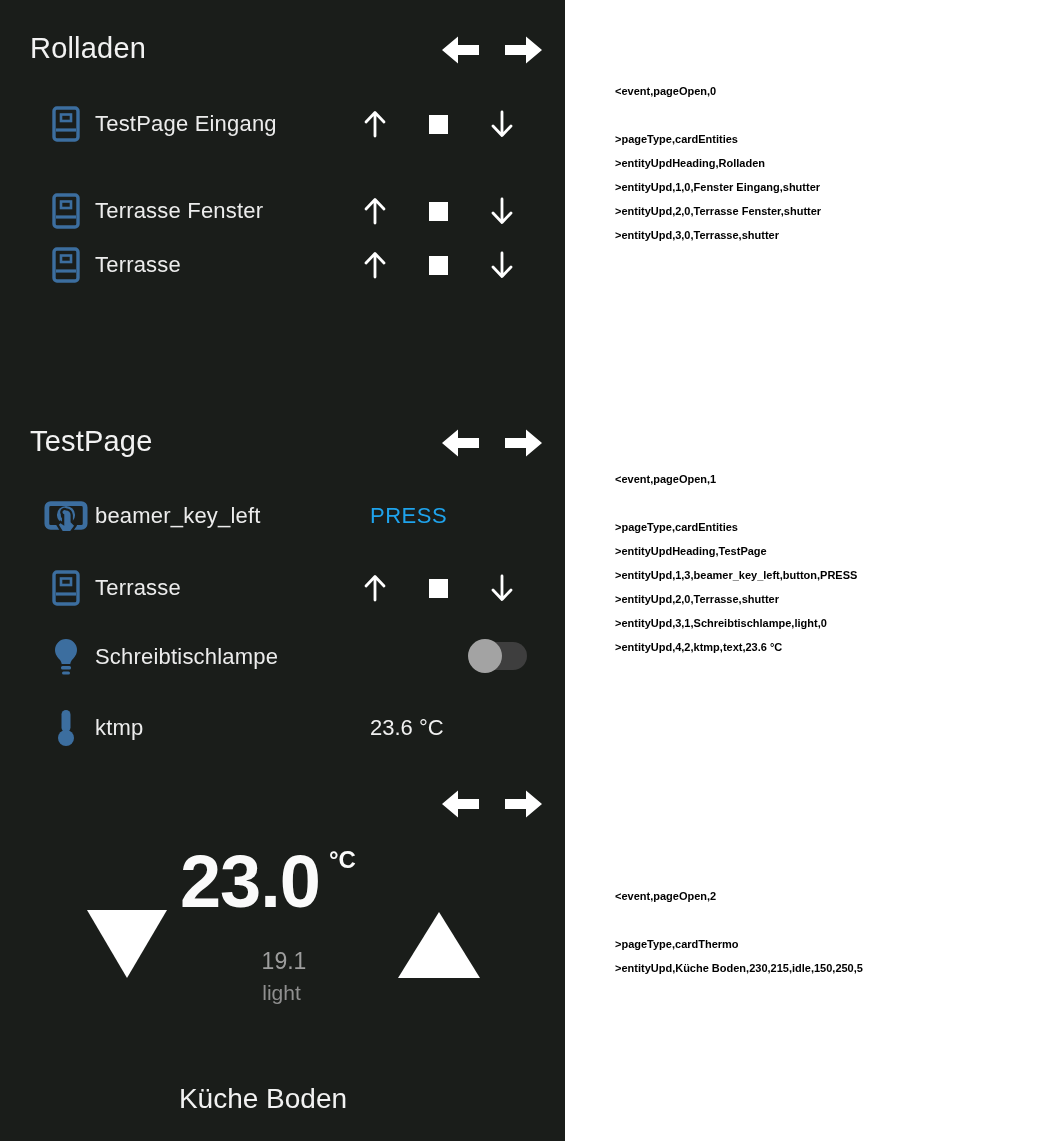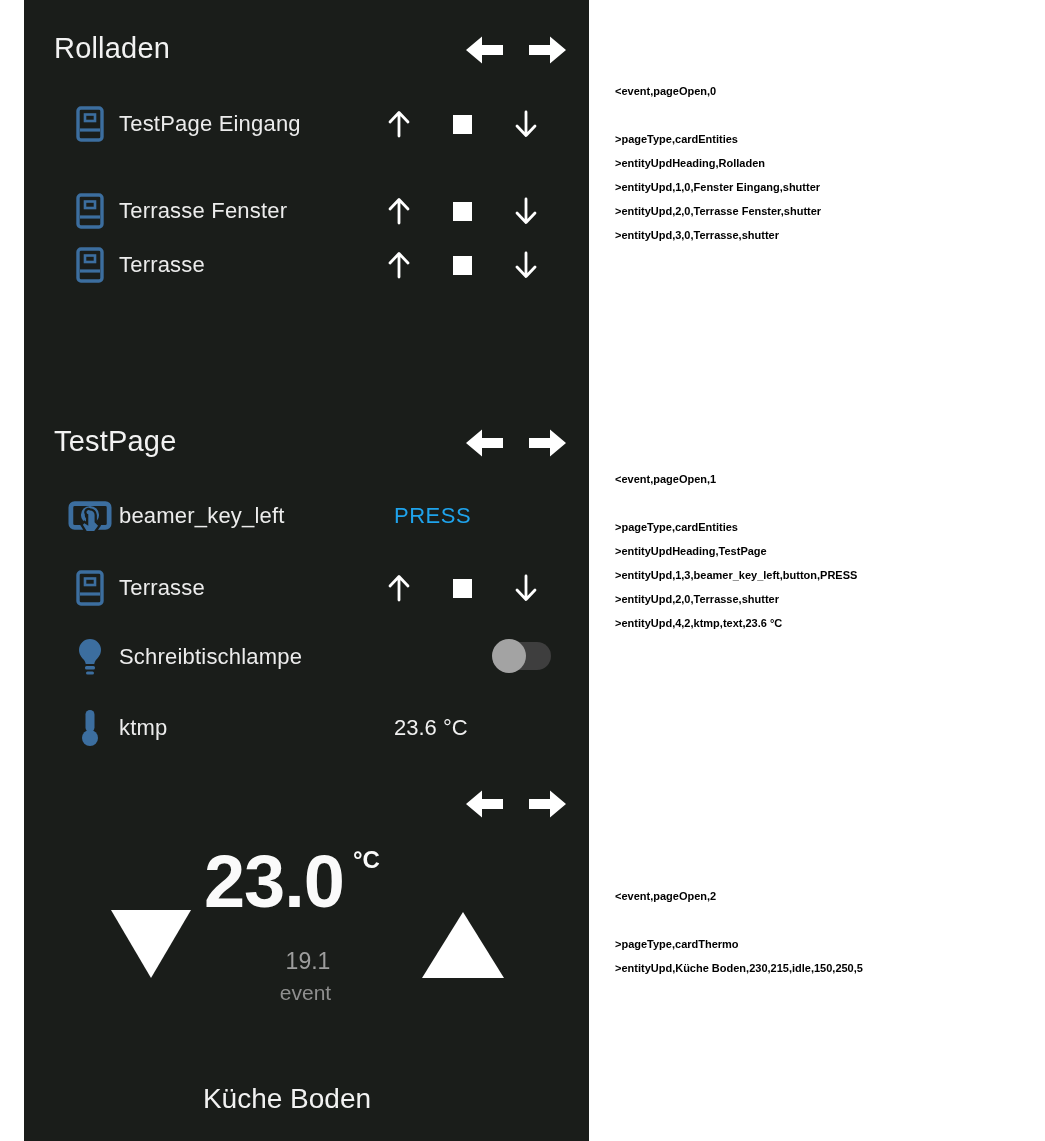--- a/index.html
+++ b/index.html
@@ -1,21 +1,21 @@
 <!DOCTYPE html>
 <html><head>
 <meta charset="utf-8">
 <style>
   * { margin:0; padding:0; box-sizing:border-box; }
   html,body { background:#ffffff; }
   body { font-family:"Liberation Sans", sans-serif; }
   .stage { position:relative; width:1045px; height:1141px; background:#ffffff; overflow:hidden; }
 
   
-  .panel { position:absolute; left:0; top:0; width:565px; height:1141px; background:#1a1d1a;margin-left:24px; }
+  .panel { position:absolute; left:0; top:0; width:565px; height:1141px; background:#1a1d1a; }
 
   .card-heading { position:absolute; left:30px; font-size:29px; font-weight:400; color:#f2f2f2; letter-spacing:0.2px; }
   .nav-arrow { position:absolute; width:38px; height:34px; cursor:pointer; }
 
   .entity-row { position:absolute; left:0; width:565px; height:50px; }
   .entity-icon { position:absolute; left:44px; top:50%; transform:translateY(-50%); width:44px; height:44px; display:flex; align-items:center; justify-content:center; }
   .entity-label { position:absolute; left:95px; top:50%; transform:translateY(-50%); font-size:22px; color:#ececec; font-weight:400; letter-spacing:0.2px; }
 
   .ctl { position:absolute; top:50%; transform:translate(-50%,-50%); width:44px; height:44px; display:flex; align-items:center; justify-content:center; cursor:pointer; }
   .ctl-up   { left:375px; }
@@ -220,21 +220,21 @@
   <svg width="38" height="34" viewBox="0 0 38 34">
     <polygon points="0,12 21,12 21,3.5 37,17 21,30.5 21,22 0,22" fill="#ffffff"></polygon>
   </svg>
 </div>
 
     <div class="thermo-temp">23.0</div>
     <div class="thermo-unit">°C</div>
     <div class="tri-down"></div>
     <div class="tri-up"></div>
     <div class="thermo-setpoint">19.1</div>
-    <div class="thermo-state">event</div>
+    <div class="thermo-state">light</div>
     <div class="thermo-title">Küche Boden</div>
   </div>
 
   <div class="proto-block" style="top:79px;">
     <div class="proto-line">&lt;event,pageOpen,0</div>
     <div class="proto-lines">
       <div class="proto-line">&gt;pageType,cardEntities</div>
       <div class="proto-line">&gt;entityUpdHeading,Rolladen</div>
       <div class="proto-line">&gt;entityUpd,1,0,Fenster Eingang,shutter</div>
       <div class="proto-line">&gt;entityUpd,2,0,Terrasse Fenster,shutter</div>
@@ -242,20 +242,21 @@
     </div>
   </div>
 
   <div class="proto-block" style="top:467px;">
     <div class="proto-line">&lt;event,pageOpen,1</div>
     <div class="proto-lines">
       <div class="proto-line">&gt;pageType,cardEntities</div>
       <div class="proto-line">&gt;entityUpdHeading,TestPage</div>
       <div class="proto-line">&gt;entityUpd,1,3,beamer_key_left,button,PRESS</div>
       <div class="proto-line">&gt;entityUpd,2,0,Terrasse,shutter</div>
+      <div class="proto-line">&gt;entityUpd,3,1,Schreibtischlampe,light,0</div>
       <div class="proto-line">&gt;entityUpd,4,2,ktmp,text,23.6 °C</div>
     </div>
   </div>
 
   <div class="proto-block" style="top:884px;">
     <div class="proto-line">&lt;event,pageOpen,2</div>
     <div class="proto-lines">
       <div class="proto-line">&gt;pageType,cardThermo</div>
       <div class="proto-line">&gt;entityUpd,Küche Boden,230,215,idle,150,250,5</div>
     </div>

